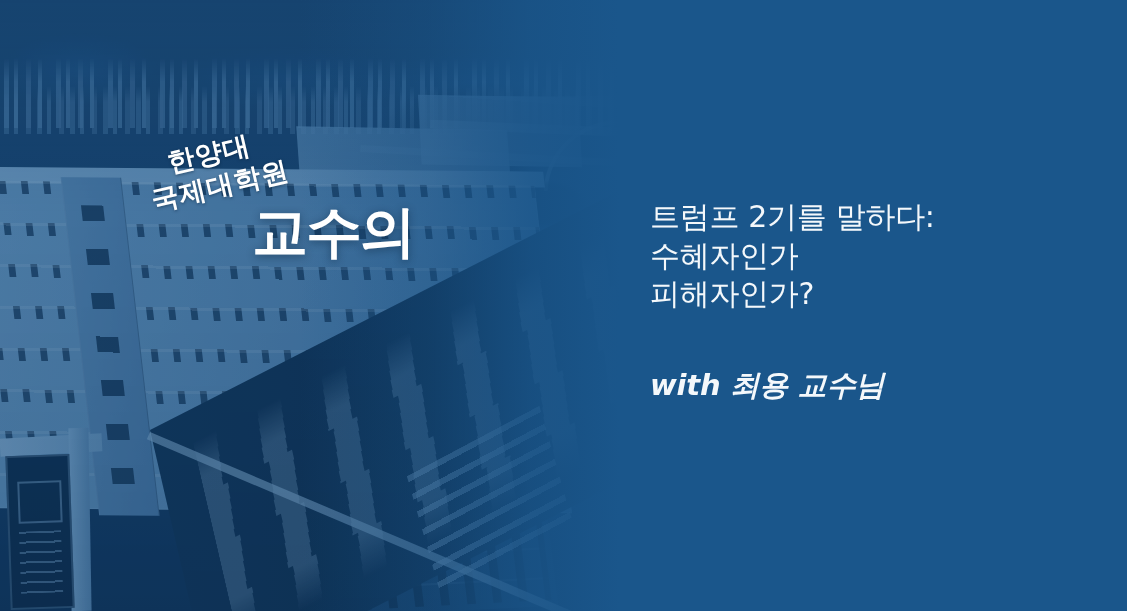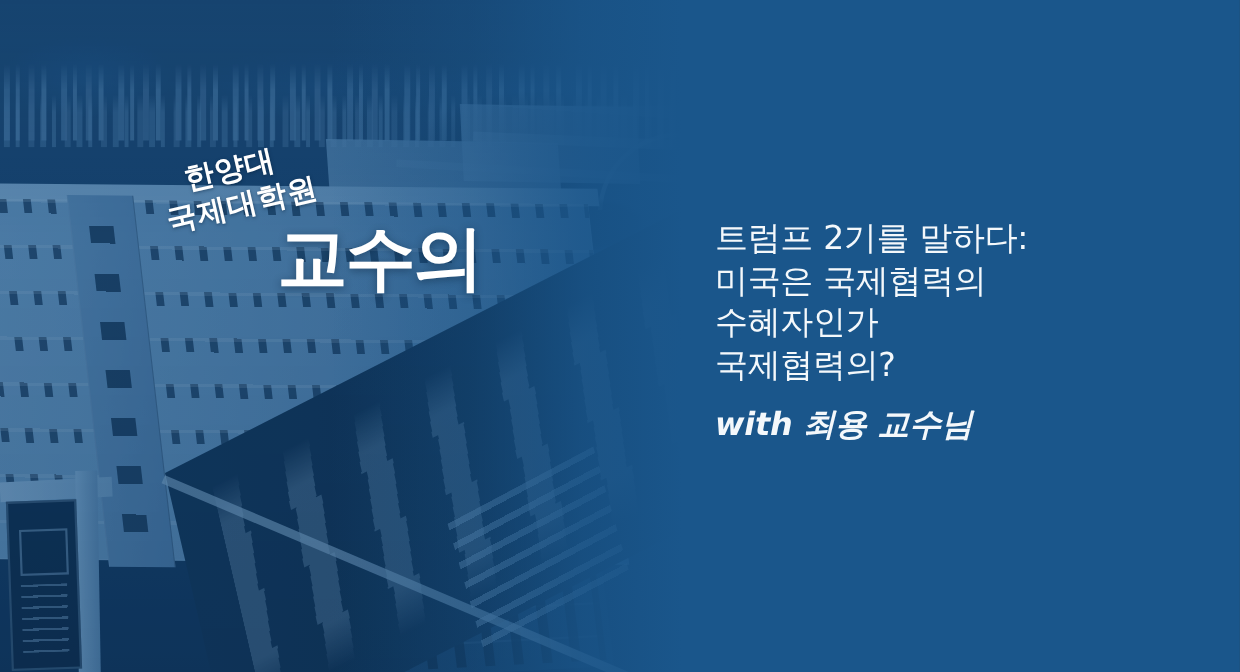--- a/index.html
+++ b/index.html
@@ -369,21 +369,21 @@
     left: 104px;
     top: 66px;
     color: #ffffff;
     font-family: "DejaVu Sans", sans-serif;
     font-weight: 700;
     line-height: .92;
     text-shadow: 0 2px 8px rgba(6,28,50,.45);
   }
   .logo-main .m1 {
     display: block;
-    font-size: 64px;
+    font-size: 56px;
     letter-spacing: -2px;
   }
   .logo-main .m2 {
     display: block;
     font-size: 86px;
     letter-spacing: -2px;
     margin-top: 4px;
   }
 
   
@@ -466,20 +466,19 @@
       <span class="l1">한양대</span>
       <span class="l2">국제대학원</span>
     </div>
     <div class="logo-main">
       <span class="m1">교수의</span>
     </div>
   </div>
 
   <div class="title-block">
     <div class="title-line">트럼프 2기를 말하다:</div>
-    <div class="title-line">미국은 국제협력의</div>
     <div class="title-line">수혜자인가</div>
-    <div class="title-line">국제협력의?</div>
+    <div class="title-line">피해자인가?</div>
   </div>
 
   <div class="presenter">with 최용 교수님</div>
 
 </div>
 
 </body></html>

